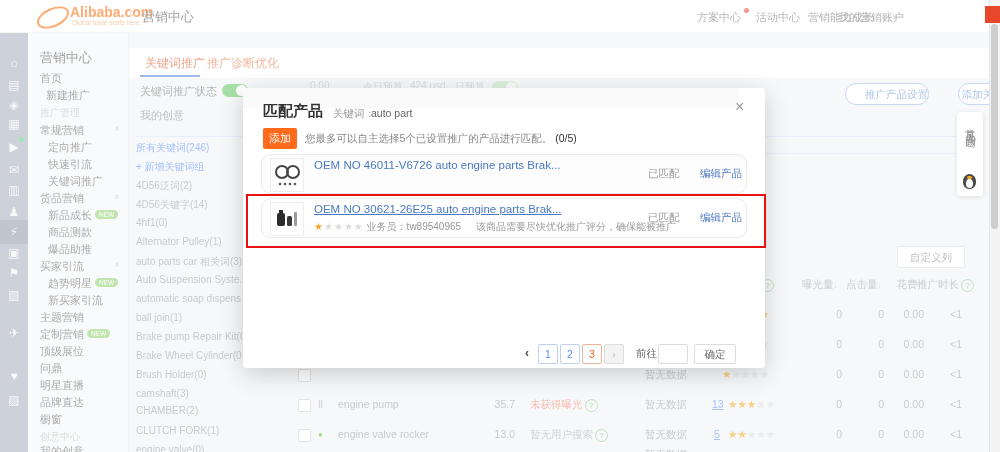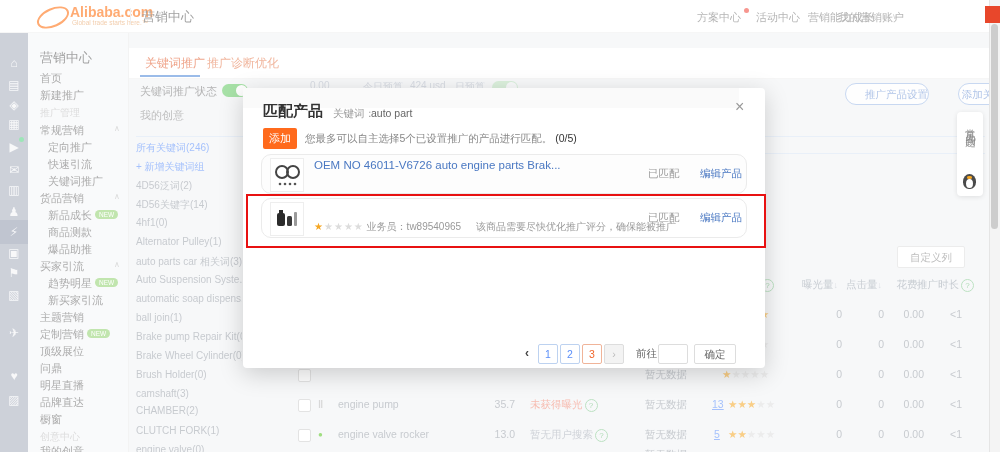--- a/index.html
+++ b/index.html
@@ -132,21 +132,21 @@
     <span class="abs rail-ic" style="top:231px;">⚑</span>
     <span class="abs rail-ic" style="top:253px;">▧</span>
     <span class="abs rail-ic" style="top:291px;">✈</span>
     <span class="abs rail-ic" style="top:334px;">♥</span>
     <span class="abs rail-ic" style="top:358px;">▨</span>
   </div>
 
   <div class="abs sidebar"></div>
   <span class="abs sb-title" style="z-index:4;">营销中心</span>
   <span class="abs sb-item" style="top:71px;z-index:4;">首页</span>
-  <span class="abs sb-item" style="top:88px;z-index:4;">新建推广</span>
+  <span class="abs sb-item" style="top:88px;z-index:4;margin-left:6px;">新建推广</span>
   <span class="abs sb-sec" style="top:106px;z-index:4;">推广管理</span>
   <span class="abs sb-item" style="top:123px;z-index:4;">常规营销</span>
   <span class="abs sb-caret" style="top:124px;z-index:4;">∧</span>
   <span class="abs sb-item ind" style="top:140px;z-index:4;">定向推广</span>
   <span class="abs sb-item ind" style="top:157px;z-index:4;">快速引流</span>
   <span class="abs sb-item ind" style="top:174px;z-index:4;">关键词推广</span>
   <span class="abs sb-item" style="top:191px;z-index:4;">货品营销</span>
   <span class="abs sb-caret" style="top:192px;z-index:4;">∧</span>
   <span class="abs sb-item ind" style="top:208px;z-index:4;"><span>新品成长</span><span class="newbadge">NEW</span></span>
   <span class="abs sb-item ind" style="top:225px;z-index:4;">商品测款</span>
@@ -309,20 +309,21 @@
 
     <div class="abs prow" style="top:110px;background:#fff;">
       <span class="pthumb">
         <svg width="32" height="32" viewBox="0 0 32 32">
           <rect x="6" y="10" width="8" height="13" rx="2" fill="#2b2b2b"></rect>
           <rect x="8" y="7" width="4" height="4" fill="#2b2b2b"></rect>
           <rect x="16" y="13" width="5" height="10" rx="1.5" fill="#3a3a3a"></rect>
           <rect x="23" y="9" width="3" height="14" rx="1" fill="#9a9a9a"></rect>
         </svg>
       </span>
+      <span class="ptitle" style="text-decoration:underline;">OEM NO 30621-26E25 auto engine parts Brak...</span>
       <span class="pmeta">
         <span class="pstars"><span class="st-on">★</span><span class="st-off">★★★★</span></span>
         <span>业务员：</span><span>tw89540965</span>
         <span style="margin-left:12px;">该商品需要尽快优化推广评分，确保能被推广</span>
       </span>
       <span class="pmatched">已匹配</span>
       <span class="pedit">编辑产品</span>
     </div>
 
     <div class="pgband"></div>

